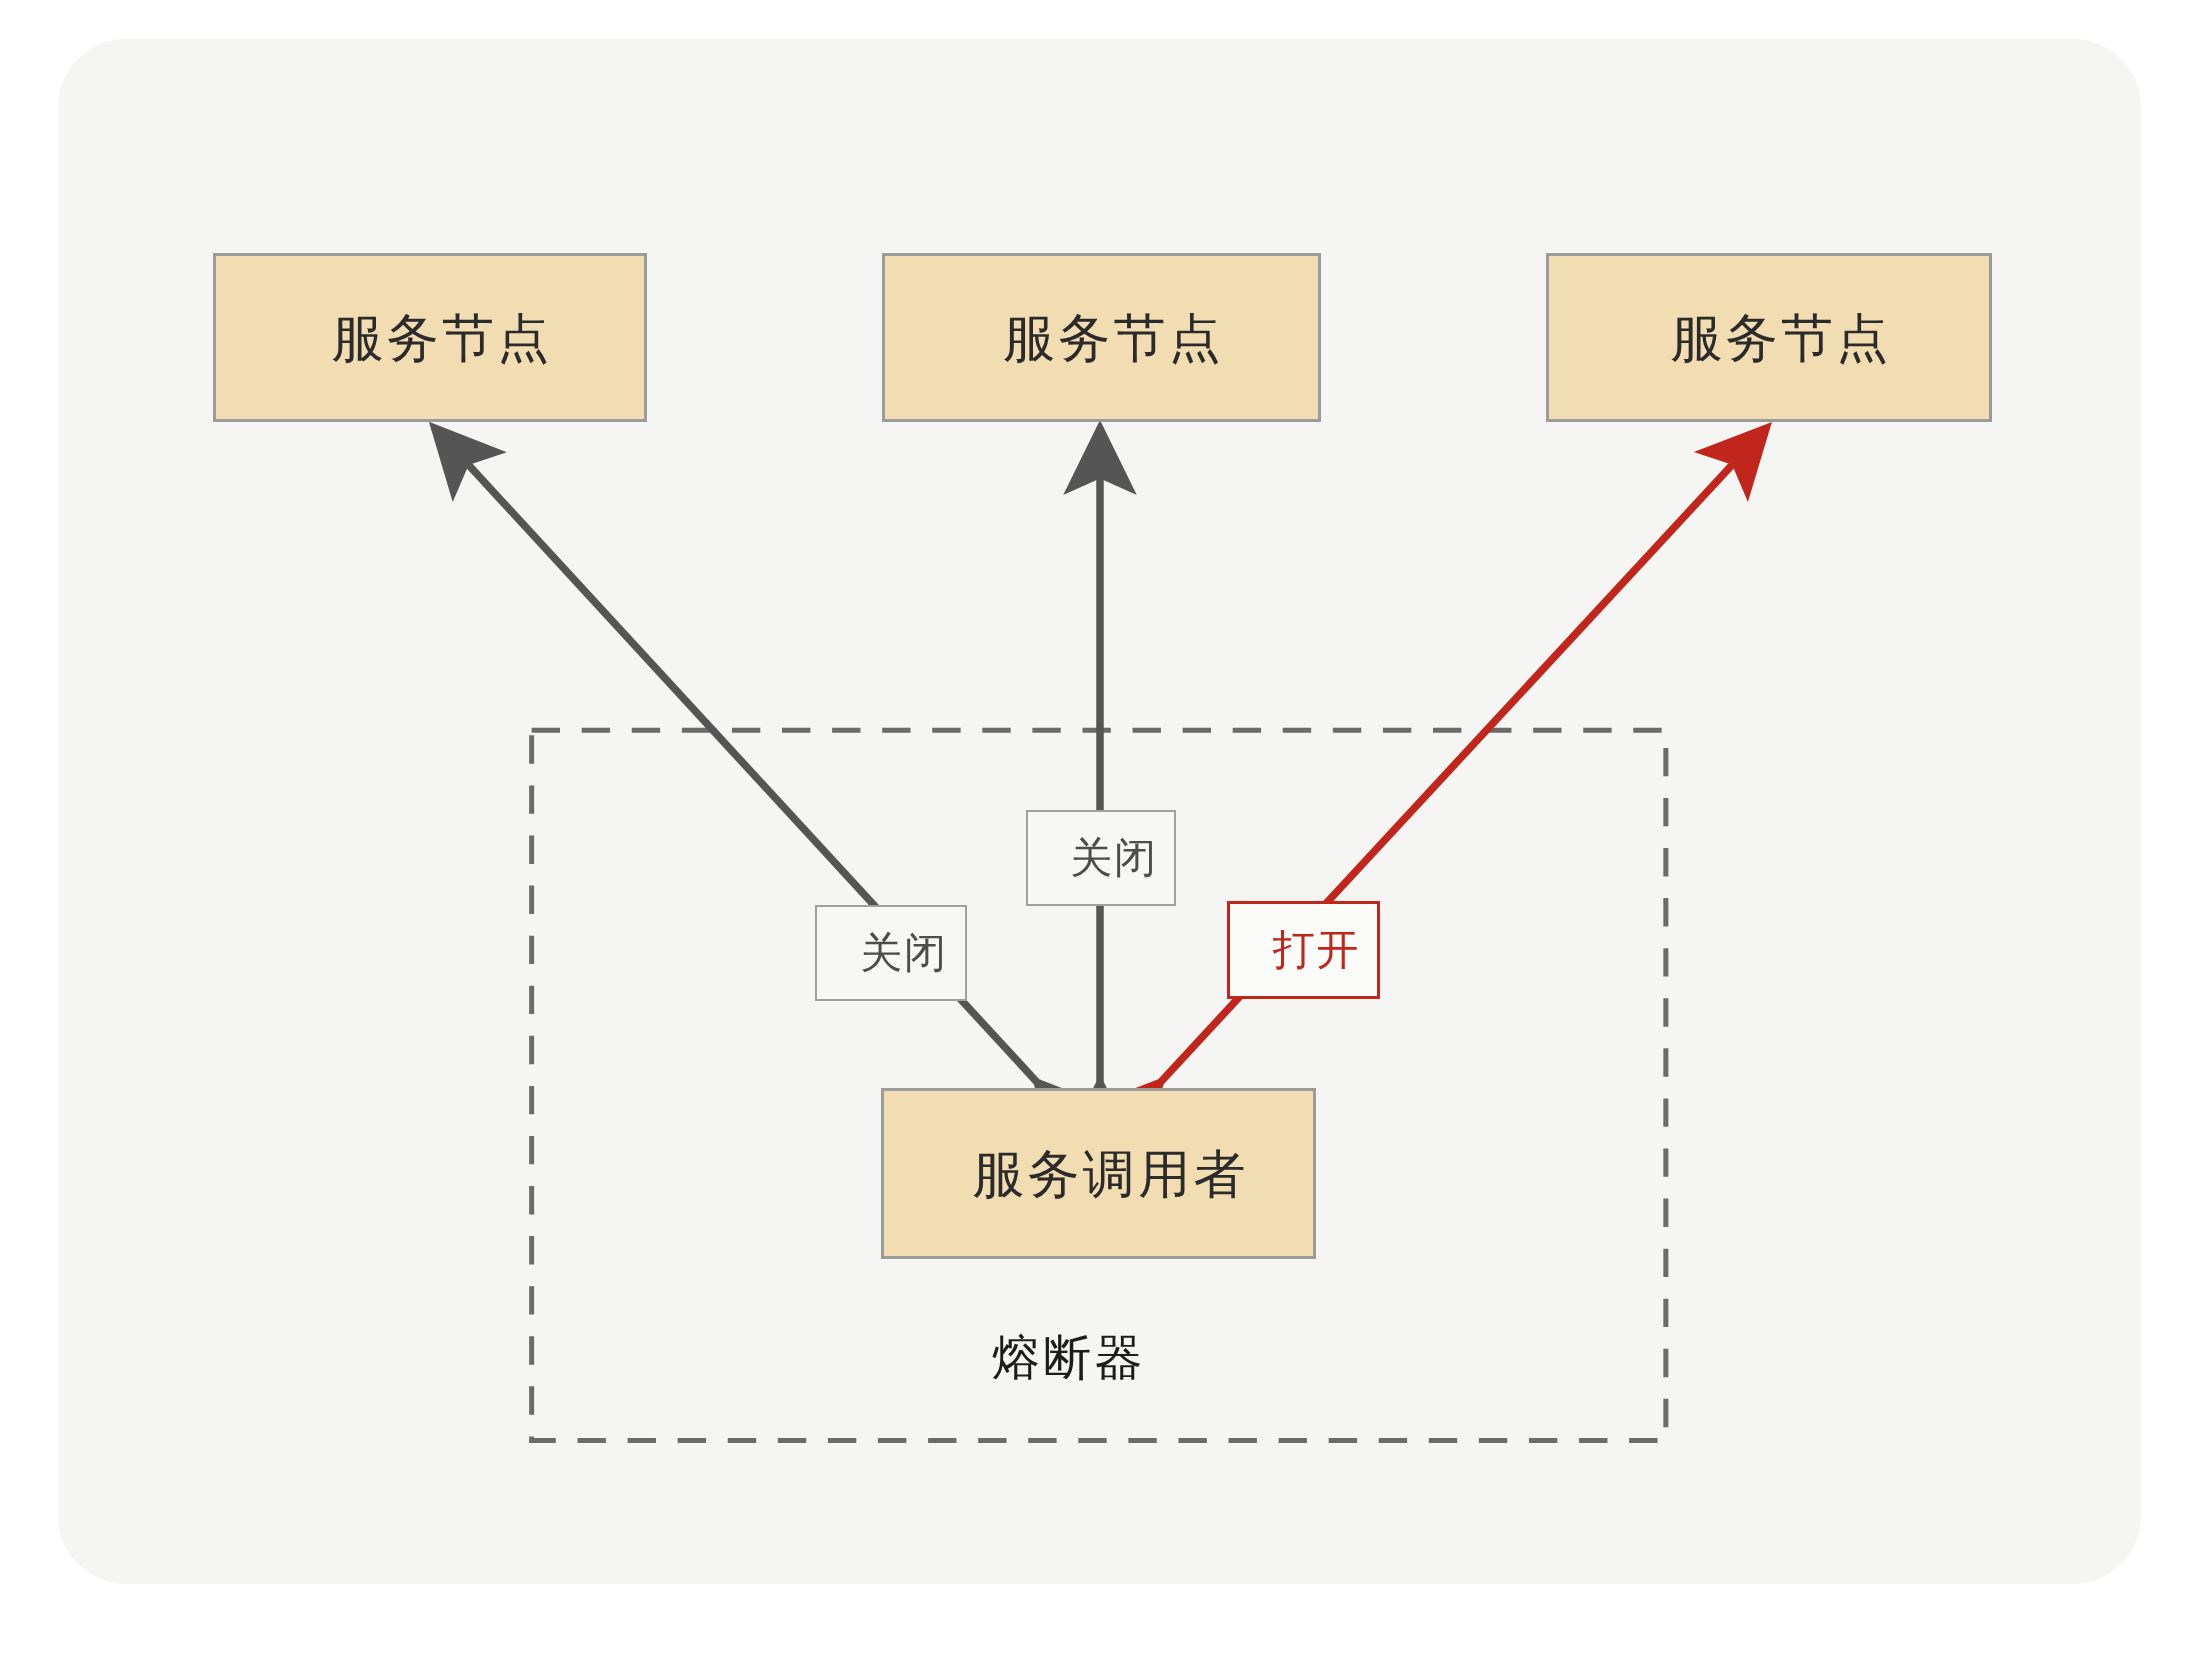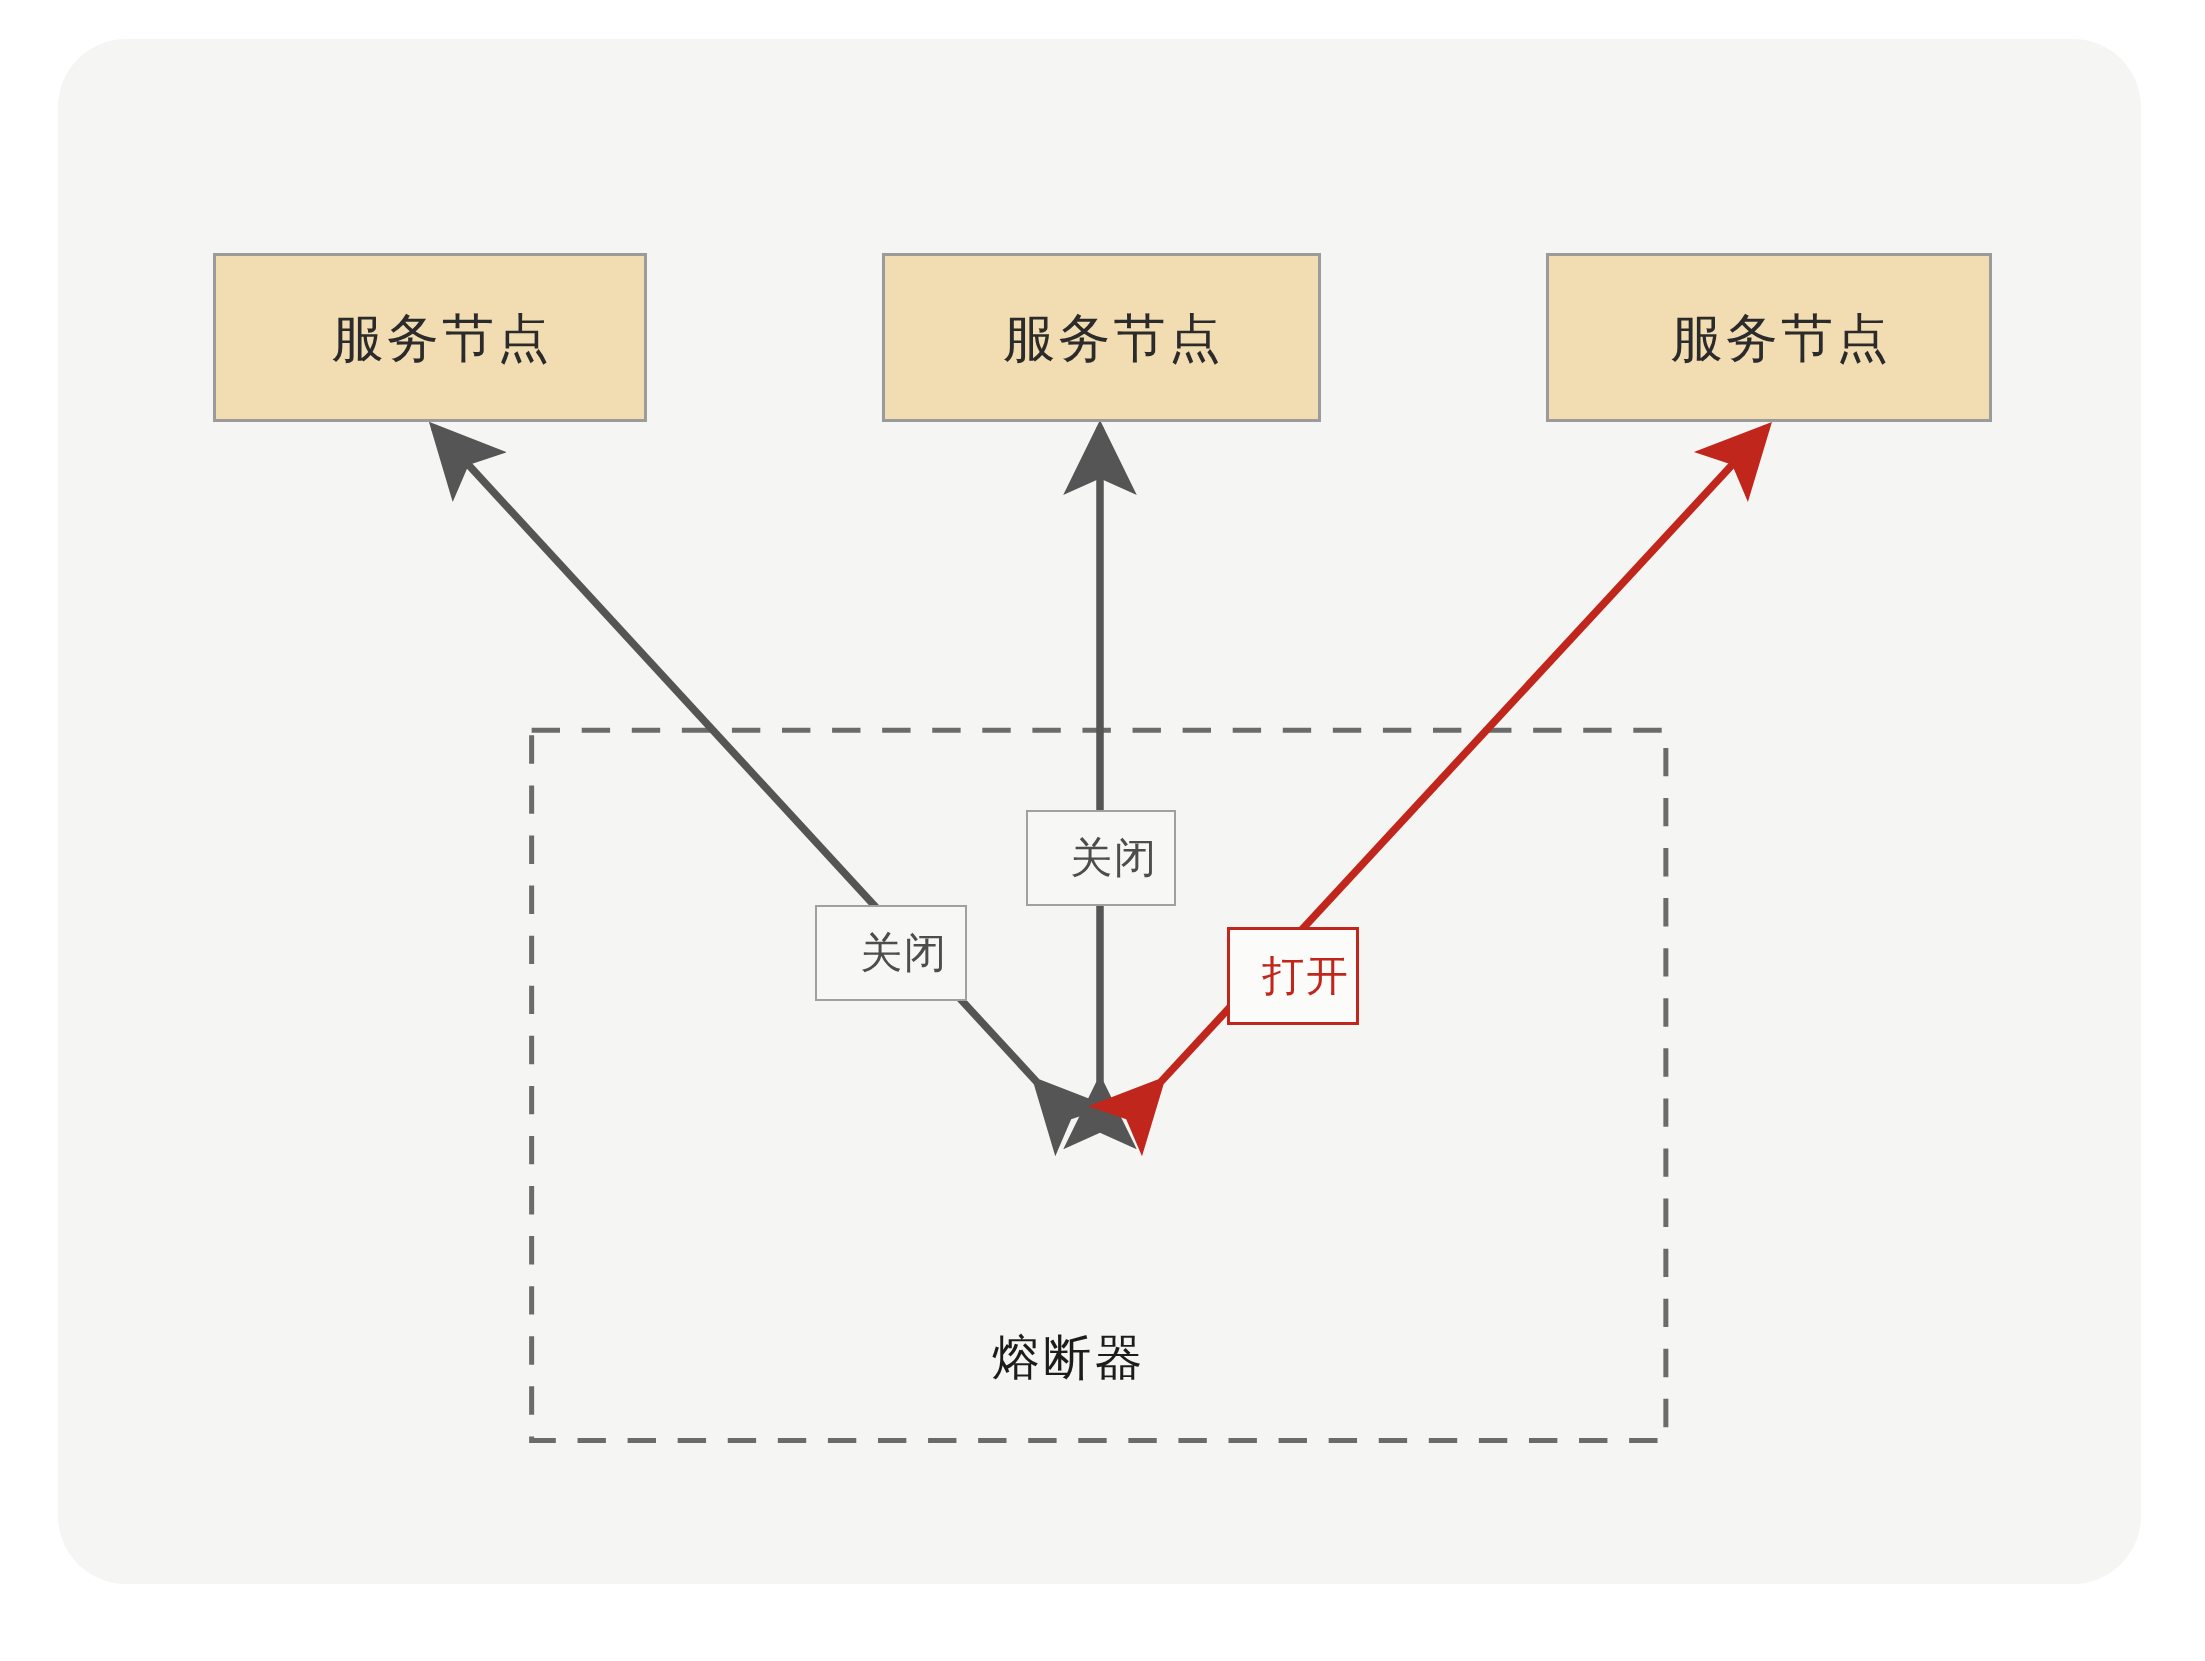--- a/index.html
+++ b/index.html
@@ -122,29 +122,32 @@
   </div>
 
   <div class="node-box" style="left:882px; top:253px; width:439px; height:169px;">
     <span class="node-label">服务节点</span>
   </div>
 
   <div class="node-box" style="left:1546px; top:253px; width:446px; height:169px;">
     <span class="node-label">服务节点</span>
   </div>
 
+  <div class="node-box" style="left:881px; top:1088px; width:435px; height:171px;">
+    <span class="node-label">服务调用者</span>
+  </div>
 
   <div class="edge-label grey" style="left:815px; top:905px; width:152px; height:96px;">
     <span class="edge-label-text">关闭</span>
   </div>
 
   <div class="edge-label grey" style="left:1026px; top:810px; width:150px; height:96px;">
     <span class="edge-label-text">关闭</span>
   </div>
 
-  <div class="edge-label red" style="left:1227px; top:927px; width:132px; height:98px;">
+  <div class="edge-label red" style="left:1227px; top:901px; width:153px; height:98px;">
     <span class="edge-label-text">打开</span>
   </div>
 
   <div class="group-caption" style="left:992px; top:1334px;">熔断器</div>
 
 </div>
 
 
 </body></html>

